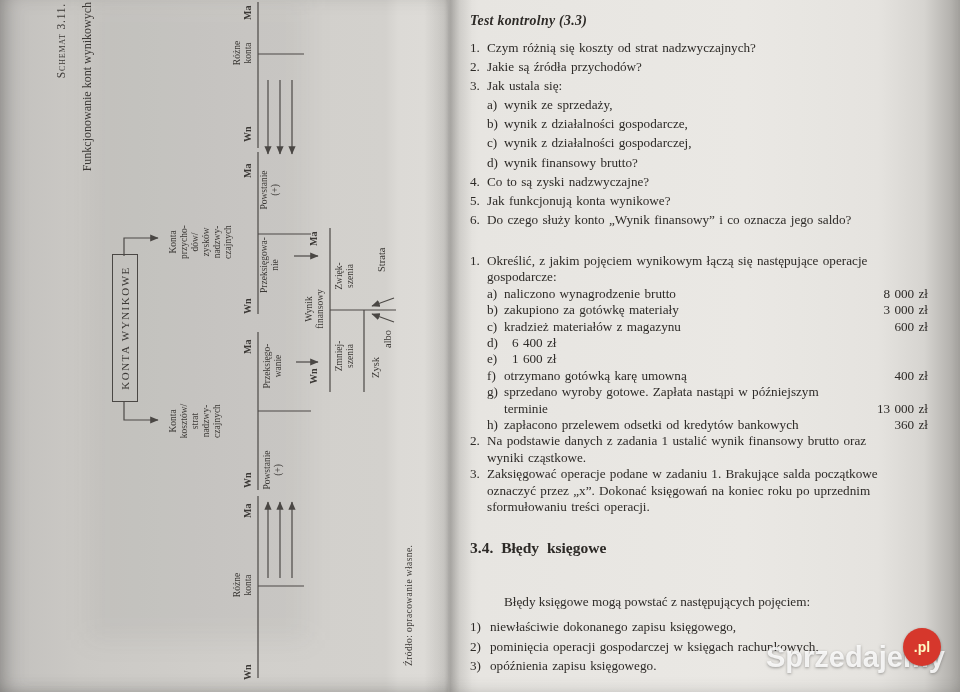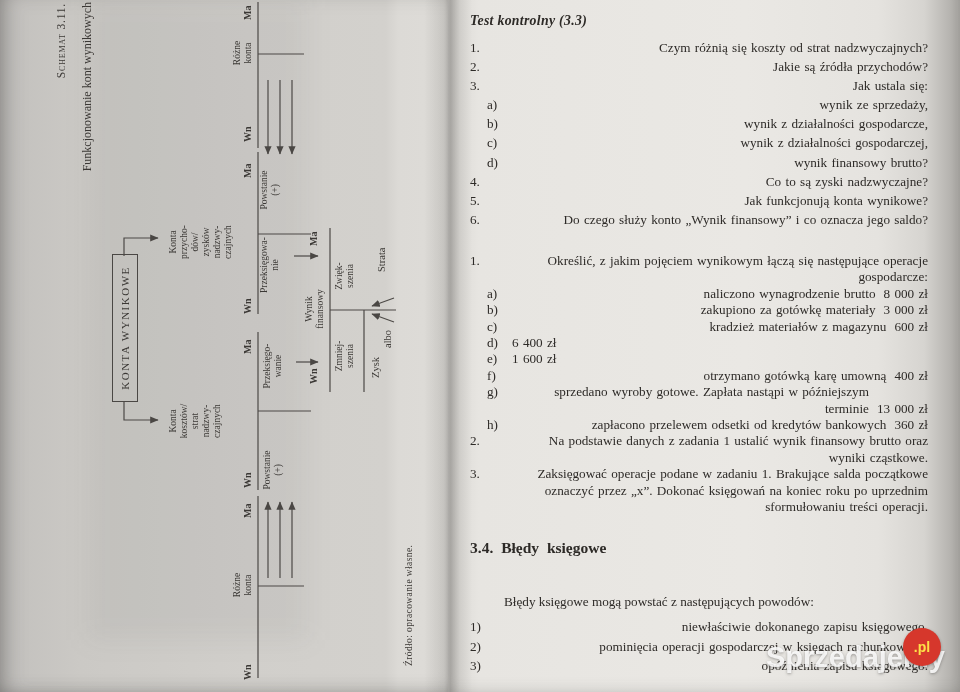--- a/index.html
+++ b/index.html
@@ -43,30 +43,30 @@
   .list{position:absolute;left:0;width:458px;}
   #test-list{top:38px;}
   #zadania-list{top:253px;}
   #bledy-list{top:617px;}
   .row{display:flex;line-height:19.1px;word-spacing:1px;}
   #zadania-list .row{line-height:16.4px;}
   #bledy-list .row{line-height:19.5px;}
   .row .marker{width:17px;flex:none;}
   #bledy-list .row .marker{width:20px;}
   .row.indent{padding-left:17px;}
-  .row .text{flex:1;white-space:pre-line;text-align:right;}
+  .row .text{flex:1;white-space:pre-line;}
   .row .amount{margin-left:8px;align-self:flex-end;white-space:nowrap;}
 
   
   .wm{position:absolute;left:766px;top:641px;z-index:10;height:42px;
       font-family:"Liberation Sans", sans-serif;font-weight:bold;}
   .wm-text{font-size:29px;letter-spacing:0;color:rgba(255,255,255,.85);
       text-shadow:0 1px 3px rgba(90,88,85,.55);}
   .wm-circle{position:absolute;left:137px;top:-13px;width:38px;height:38px;border-radius:50%;
-      color:#fde047;font-size:14px;text-align:center;line-height:38px;
+      color:#fef9c3;font-size:14px;text-align:center;line-height:38px;
       box-shadow:0 1px 3px rgba(0,0,0,.3);}
 </style>
 </head>
 <body>
 
 <div class="left-page">
   <div class="lp-shade"></div>
 
   <div class="diagram">
     <div class="schemat-label">Schemat 3.11.</div>
@@ -282,21 +282,21 @@
         </div>
         <div class="row">
           <span class="marker">3.</span>
           <span class="text">Zaksięgować operacje podane w zadaniu 1. Brakujące salda początkowe
 oznaczyć przez „x”. Dokonać księgowań na koniec roku po uprzednim
 sformułowaniu treści operacji.</span>
         </div>
       </div>
 
     <div class="chapter">3.4. Błędy księgowe</div>
-    <div class="intro">Błędy księgowe mogą powstać z następujących powodów:</div>
+    <div class="intro">Błędy księgowe mogą powstać z następujących pojęciem:</div>
     <div class="list" id="bledy-list">
         <div class="row">
           <span class="marker">1)</span>
           <span class="text">niewłaściwie dokonanego zapisu księgowego,</span>
         </div>
         <div class="row">
           <span class="marker">2)</span>
           <span class="text">pominięcia operacji gospodarczej w księgach rachunkowych,</span>
         </div>
         <div class="row">

